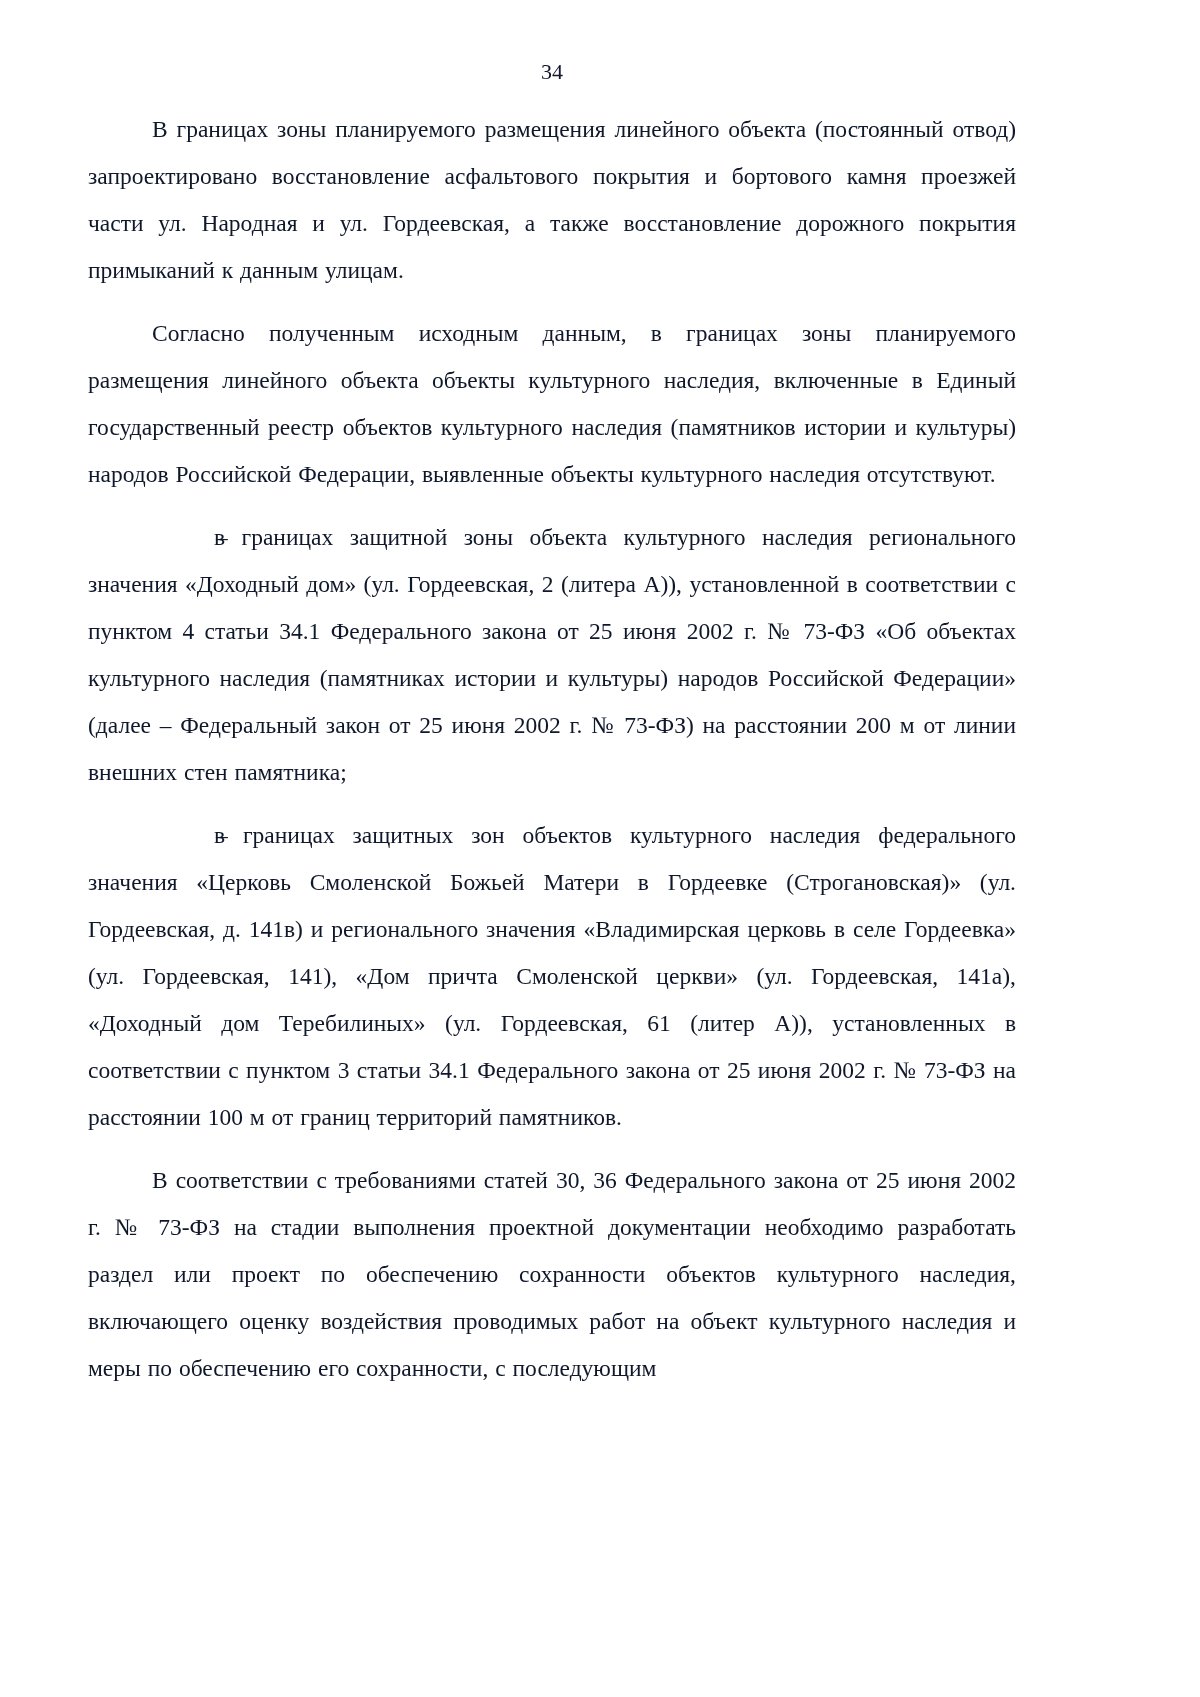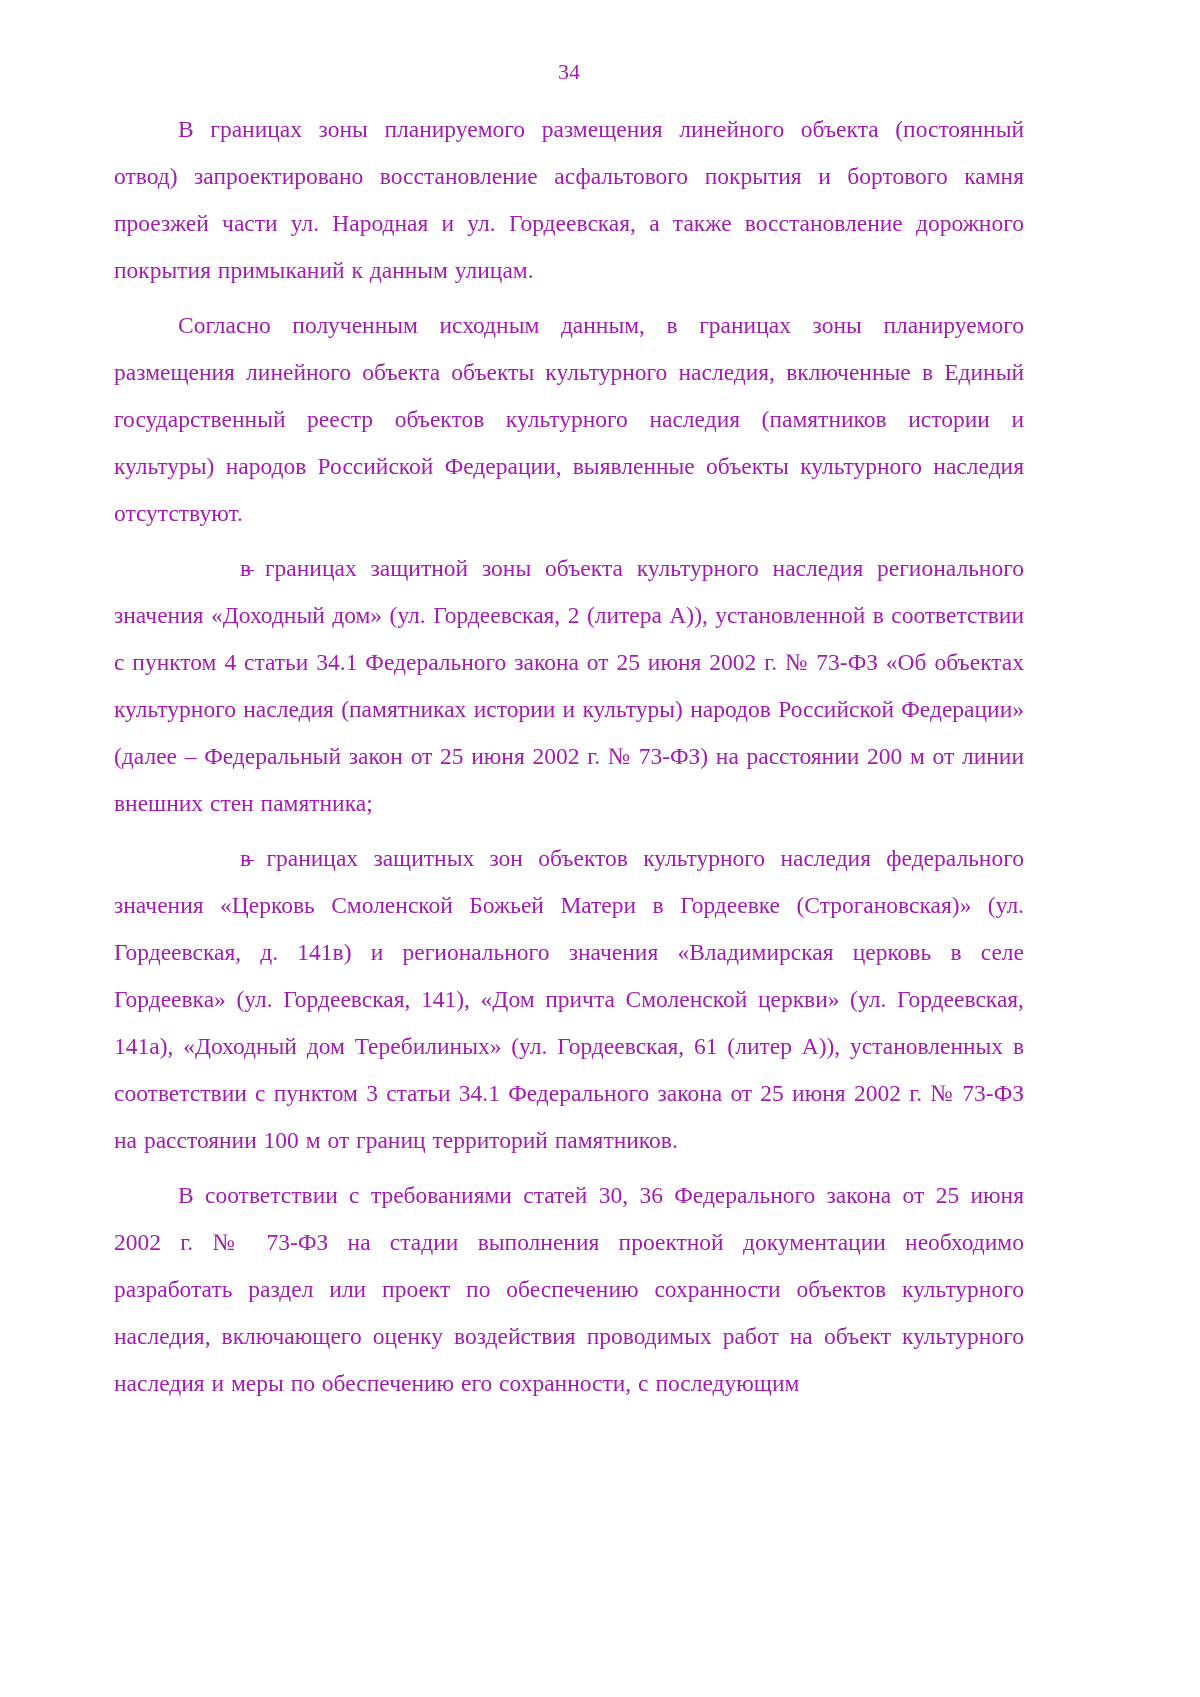--- a/index.html
+++ b/index.html
@@ -5,33 +5,33 @@
   html, body {
     margin: 0;
     padding: 0;
     background: #ffffff;
   }
   .page {
     width: 1200px;
     min-height: 1697px;
     box-sizing: border-box;
     background: #ffffff;
-    color: #a21caf;
+    color: #0f172a;
     font-family: "Liberation Serif", "DejaVu Serif", serif;
     font-size: 23.5px;
-    padding: 58px 168px 80px 106px;
+    padding: 58px 168px 80px 72px;
   }
   .page-number {
     text-align: center;
     line-height: 28px;
     margin-bottom: 20px;
     font-size: 22px;
   }
   p.para {
-    margin: 8px;
+    margin: 16px;
     text-align: justify;
     line-height: 47px;
     text-indent: 64px;
     word-spacing: 1px;
   }
   p.para .list-marker {
     display: inline-block;
     width: 0;
     white-space: nowrap;
   }

